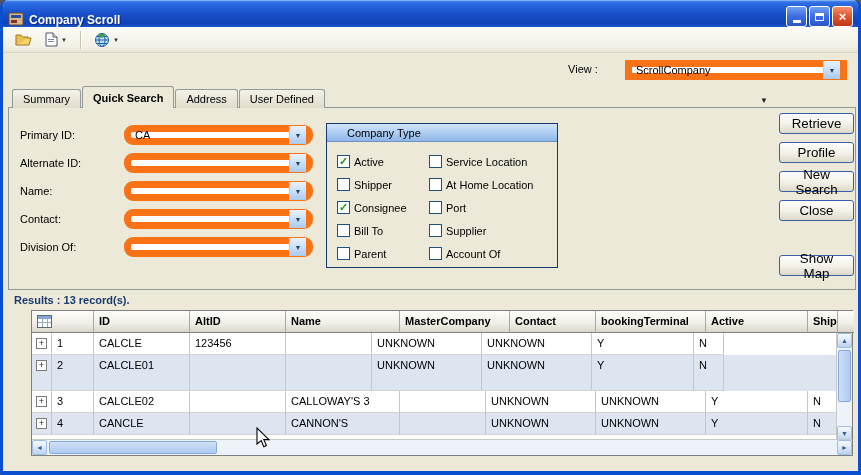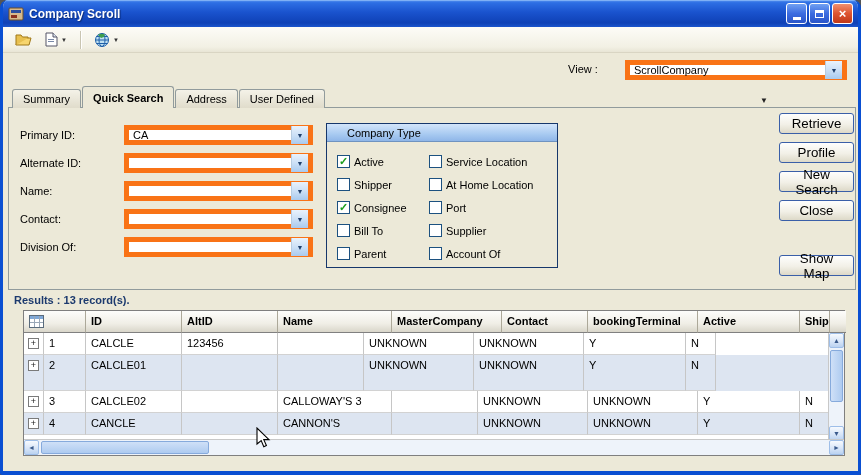--- a/index.html
+++ b/index.html
@@ -11,21 +11,21 @@
     background:#ECE9D8;
     border:3px solid #0A4FD2; border-top:none; border-bottom-width:4px;
     border-radius:8px 8px 2px 2px; overflow:hidden;
   }
 
   
   .titlebar {
     position:absolute; left:0; top:0; right:0; height:27px;
     background:linear-gradient(180deg,#5A96F0 0%,#2E6FE4 10%,#1A53CE 45%,#0F41B6 85%,#1C55CC 100%);
     box-shadow: inset 0 1px 0 #7FB0F5;
-    display:flex; align-items:center; padding:11px 5px;
+    display:flex; align-items:flex-end; padding:0 5px;
   }
   .titlebar .title {
     color:#fff; font-weight:bold; font-size:12px; margin-left:5px;
     text-shadow:1px 1px 1px #0A2B78; flex:1;
   }
   .appicon { width:16px; height:16px; display:inline-block; }
   .tb-btns { display:flex; gap:2px; }
   .tb-btn {
     width:21px; height:21px; border:1px solid #fff; border-radius:3px;
     display:flex; align-items:center; justify-content:center;
@@ -43,21 +43,21 @@
     border-bottom:1px solid #D9D5C3;
     display:flex; align-items:center; padding-left:8px; gap:4px;
   }
   .tool-group { display:flex; align-items:center; gap:2px; padding:2px 4px; }
   .tool-arrow { font-size:6px; color:#333; margin-left:1px; }
   .separator { width:1px; height:18px; background:#C9C5B2; margin:0 5px; box-shadow:1px 0 0 #fff; }
 
   
   .view-label { position:absolute; top:63px; left:548px; width:64px; text-align:center; }
   .combo {
-    position:absolute; height:20px; background:#fff; border:5px solid #f97316;
+    position:absolute; height:20px; background:#fff; border:7px solid #f97316;
     display:flex; align-items:center;
   }
   .combo .val { flex:1; padding:0 4px; white-space:nowrap; overflow:hidden; }
   .combo .cbtn {
     width:17px; height:18px; margin:0; border-left:1px solid #B8CCE0;
     background:linear-gradient(180deg,#E9F2FC 0%,#CCE0F6 50%,#A9CAEE 100%);
     display:flex; align-items:center; justify-content:center; cursor:pointer;
   }
   .combo .arr { font-size:7px; color:#21416E; }
   .combo-view { left:622px; top:60px; width:222px; }
@@ -76,21 +76,21 @@
   }
   .tab-overflow { position:absolute; left:757px; top:96px; font-size:8px; color:#222; cursor:pointer; z-index:3; }
 
   
   .panel {
     position:absolute; left:5px; top:107px; width:848px; height:183px;
     border:1px solid #919B9C; background:#ECE9D8; z-index:2;
   }
 
   .field-label { position:absolute; left:11px; width:100px; height:20px; line-height:20px; }
-  .field-combo { left:115px; width:189px; }
+  .field-combo { left:115px; width:189px;border-radius:9px; }
 
   
   .group {
     position:absolute; left:317px; top:15px; width:232px; height:145px;
     border:1px solid #16376B; background:#ECE9D8;
   }
   .group-header {
     height:18px; line-height:18px; padding-left:20px;
     background:linear-gradient(180deg,#D3E5FA 0%,#A8CAF1 60%,#8FB6E8 100%);
     border-bottom:1px solid #6F93C0;
@@ -112,21 +112,21 @@
     position:absolute; left:770px; width:75px; height:21px;
     border:1px solid #3A5FA8; border-radius:3px;
     background:linear-gradient(180deg,#FEFEFD 0%,#F2F0E7 55%,#DDD9C8 100%);
     display:flex; align-items:center; justify-content:center; cursor:pointer;
   }
 
   
   .results-label { position:absolute; left:11px; top:294px; font-weight:bold; color:#1C3A6E; }
 
   .grid {
-    position:absolute; left:20px; top:310px; width:822px; height:146px;
+    position:absolute; left:28px; top:310px; width:822px; height:146px;
     border:1px solid #7F7F7F; background:#fff;
   }
   .g-head { display:flex; height:22px; }
   .hc {
     border-right:1px solid #ACA899; border-bottom:1px solid #808080;
     background:linear-gradient(180deg,#FDFDFB 0%,#F0EEE6 60%,#D9D6CA 100%);
     font-weight:bold; padding:4px 0 0 5px; white-space:nowrap; overflow:hidden; flex:none; cursor:pointer;
   }
   .g-row { display:flex; flex:none; background:#fff; cursor:default; }
   .g-row.alt { background:#DDE5F1; }

